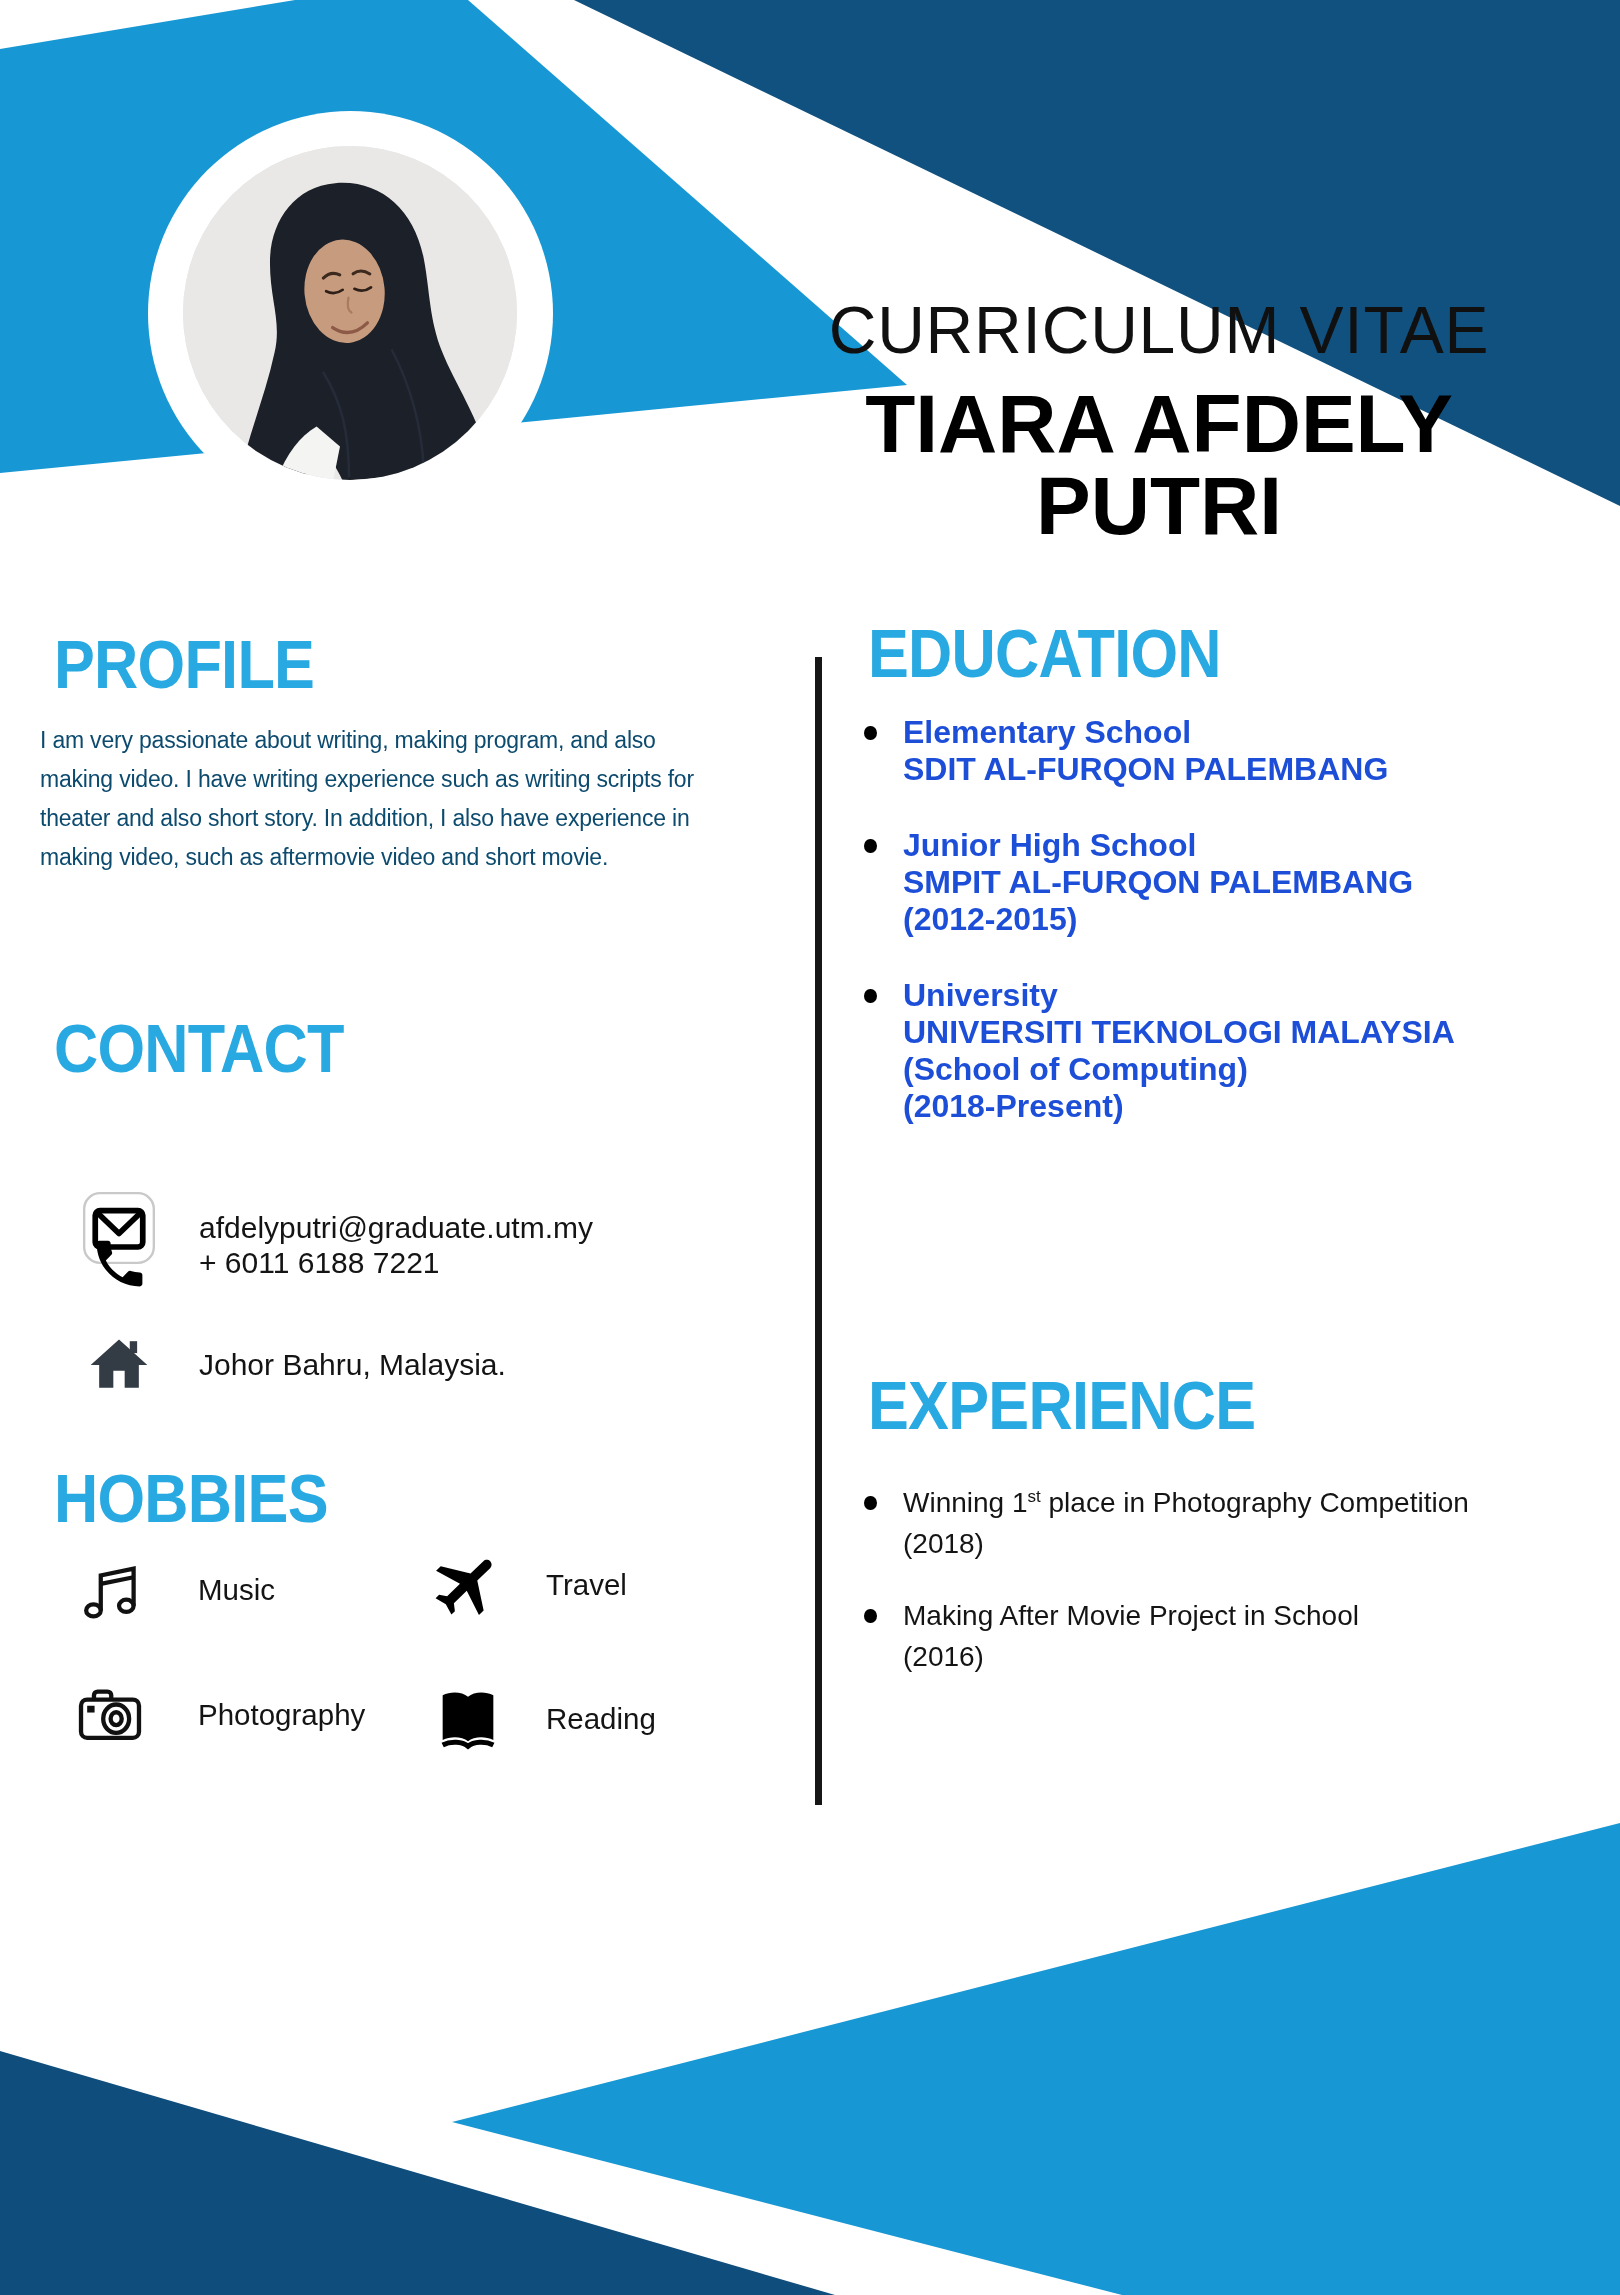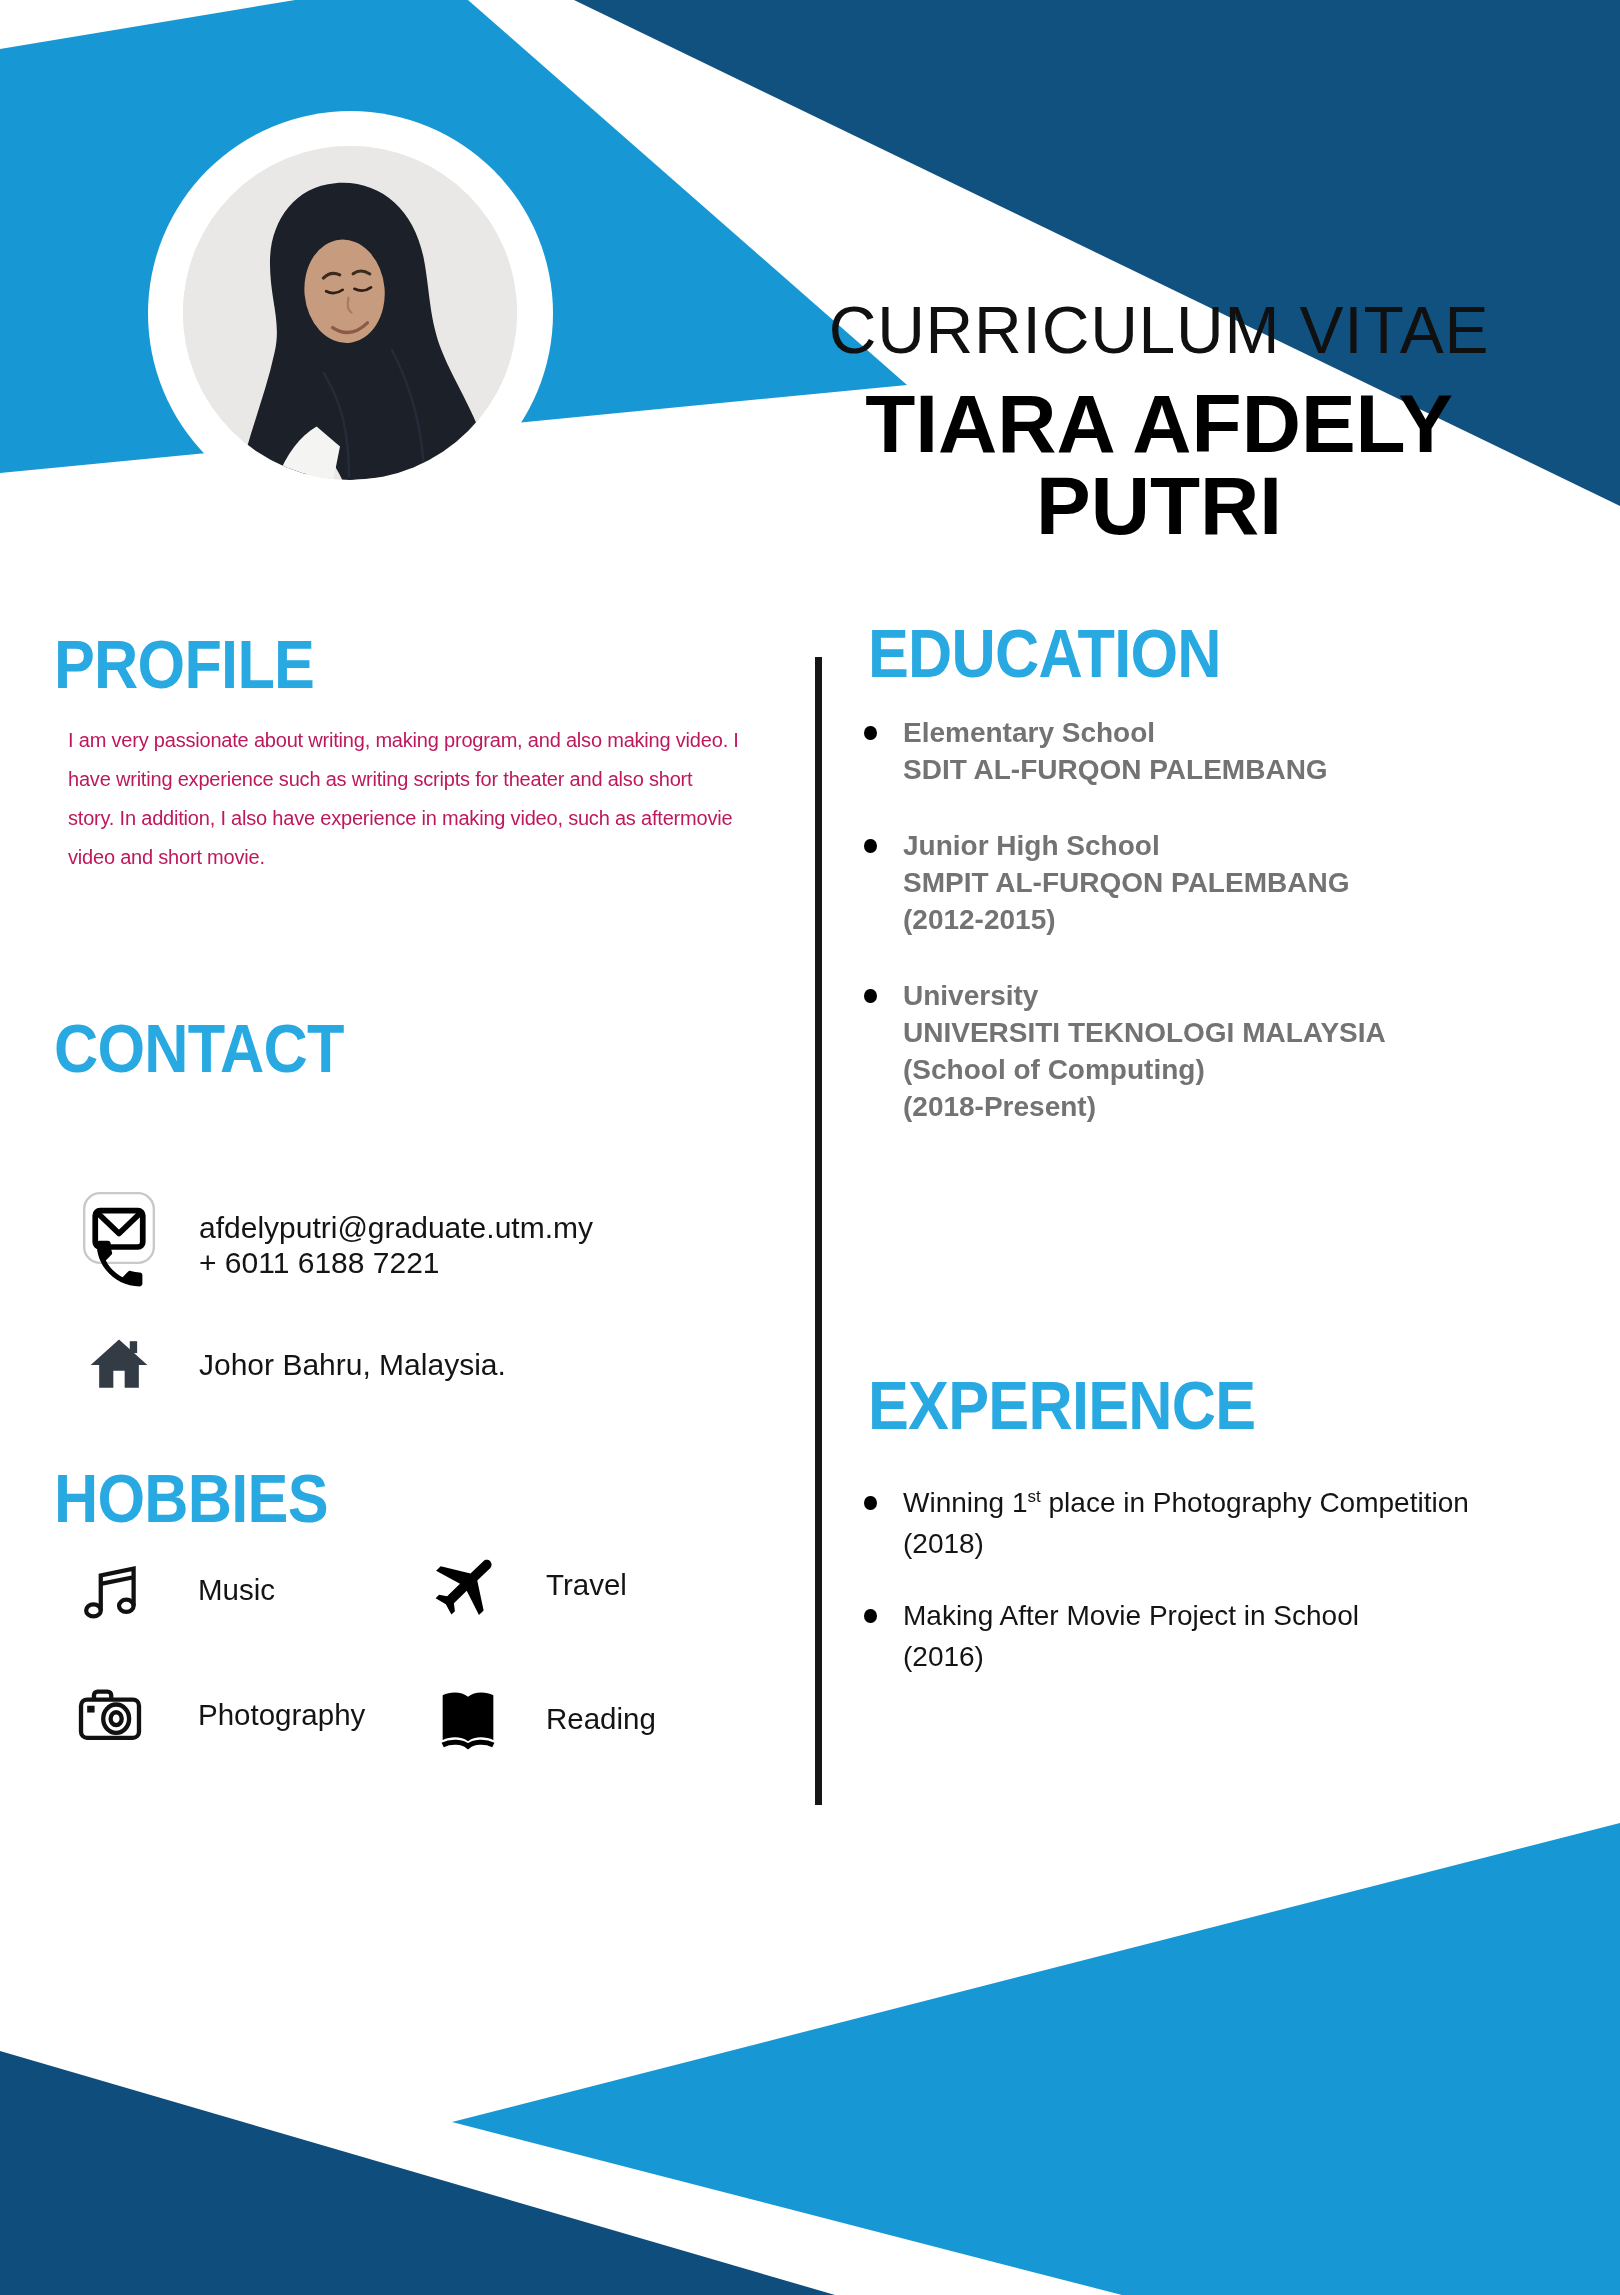--- a/index.html
+++ b/index.html
@@ -26,43 +26,43 @@
     position:absolute; font-size:68px; font-weight:700; color:#29a9e1;
     line-height:1; letter-spacing:-0.8px; white-space:nowrap;
     transform:scaleX(0.9); transform-origin:left top;
   }
   #profile-h    {left:54px;   top:630px;}
   #contact-h    {left:54px;   top:1014px;}
   #hobbies-h    {left:54px;   top:1464px;}
   #education-h  {left:868px; top:619px;}
   #experience-h {left:868px; top:1371px;}
 
-  .profile-text {position:absolute; left:68px; top:721px; width:675px;
-    font-size:20px; line-height:39px; color:#be185d; letter-spacing:-0.2px;}
+  .profile-text {position:absolute; left:40px; top:721px; width:675px;
+    font-size:23px; line-height:39px; color:#0c4a6e; letter-spacing:-0.2px;}
 
   .divider {position:absolute; left:815px; top:657px; width:6.8px; height:1148px; background:#161616;}
 
   .c-row {position:absolute; left:81px; display:flex; align-items:center;}
   #c-row-email {top:1190px;}
   #c-row-phone {top:1225px;}
   #c-row-home  {top:1327px;}
   .c-icon {width:76px; height:76px; display:flex; align-items:center; justify-content:center; flex:0 0 auto;}
   .c-text {margin-left:42px; font-size:30px; color:#141414; white-space:nowrap;}
 
   .hobby {position:absolute; display:flex; align-items:center;justify-content:space-between;}
   #hobby-music       {left:71px;  top:1549px;}
   #hobby-travel      {left:429px; top:1544px;}
   #hobby-photography {left:71px;  top:1674px;}
   #hobby-reading     {left:429px; top:1678px;}
   .hb-icon {width:78px; height:81px; display:flex; align-items:center; justify-content:center; flex:0 0 auto;}
   .hb-label {margin-left:49px; font-size:29.5px; color:#141414; white-space:nowrap;}
   .hb-label.tight {margin-left:39px;}
 
   .edu-list {position:absolute; left:903px; top:714px; width:675px;}
-  .edu-item {position:relative; margin-bottom:39px; font-size:28px; font-weight:700; line-height:37px; color:#737373;}
+  .edu-item {position:relative; margin-bottom:39px; font-size:32px; font-weight:700; line-height:37px; color:#1d4ed8;}
   .exp-list {position:absolute; left:903px; top:1484px; width:684px;}
   .exp-item {position:relative; margin-bottom:35px; font-size:28px; font-weight:400; line-height:37px; color:#141414;}
   .edu-item::before, .exp-item::before {
     content:""; position:absolute; left:-39px; top:11.8px; width:12.7px; height:14.3px;
     border-radius:50%; background:#000;
   }
   .sup {font-size:17px; position:relative; top:-10px;}
 </style>
 </head>
 <body>

